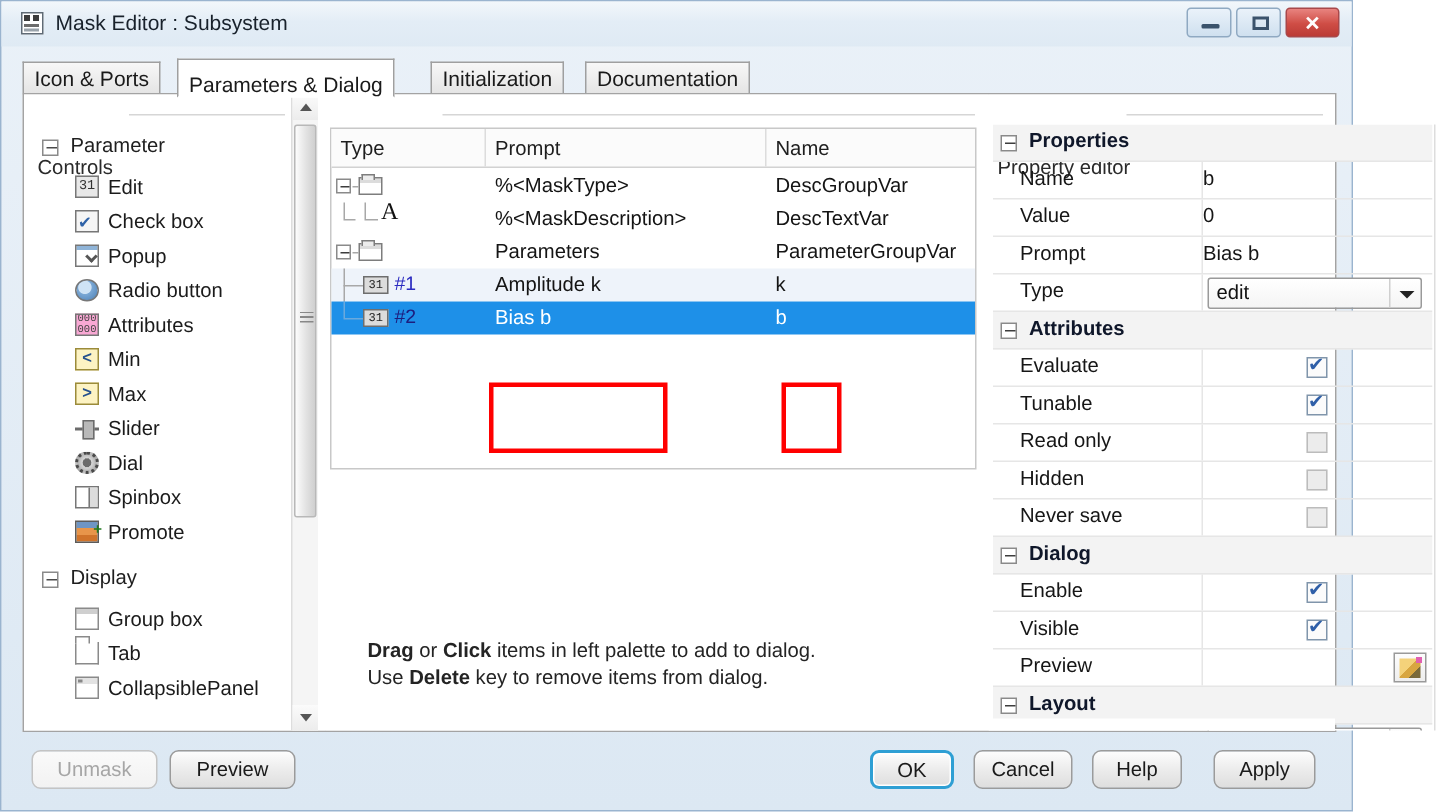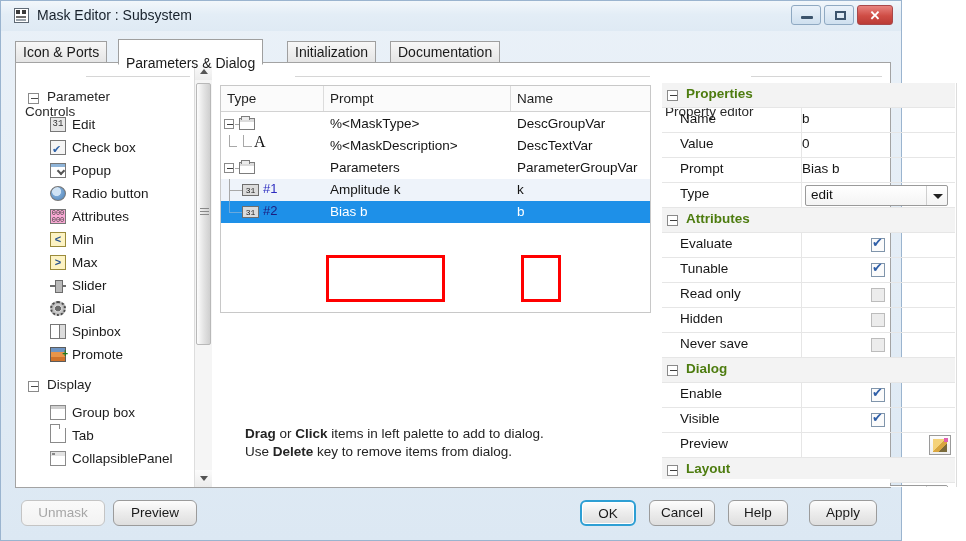--- a/index.html
+++ b/index.html
@@ -73,21 +73,21 @@
     font-size: 14px; color: #1a1a1a;
     padding: 2px 7px 0 7px;
     white-space: nowrap;
     border-bottom: none;
   }
   .tab.active {
     top: 0; height: 26px;
     background: #ffffff;
     border: 1px solid #9f9f9f; border-bottom: 1px solid #ffffff;
     z-index: 5;
-    padding-top: 15px;
+    padding-top: 8px;
   }
 
   
   #client {
     position: absolute; left: 14px; top: 61px; right: 10px; bottom: 52px;
     background: #ffffff;
     border: 1px solid #a3a3a3;
   }
 
   
@@ -312,21 +312,21 @@
   }
   .prow.section .sexp {
     position: absolute; left: 5px; top: 7px; width: 11px; height: 11px;
     border: 1px solid #8a8a8a; background: #fff;
   }
   .prow.section .sexp:before {
     content:""; position:absolute; left:2px; top:4px; width:7px; height:1px; background:#3d3d3d;
   }
   .prow.section .slabel {
     position: absolute; left: 24px; top: 3px;
-    font-size: 13.5px; font-weight: bold; color: #4d7c0f;
+    font-size: 13.5px; font-weight: bold; color: #0f172a;
   }
   .prow .plabel {
     position: absolute; left: 18px; top: 3px;
     font-size: 13.5px; color: #161616; white-space: nowrap;
   }
   .prow .pvalue {
     position: absolute; left: 140px; right: 0; top: 3px;
     font-size: 13.5px; color: #161616; white-space: nowrap;
   }
   .prow .vsep {

